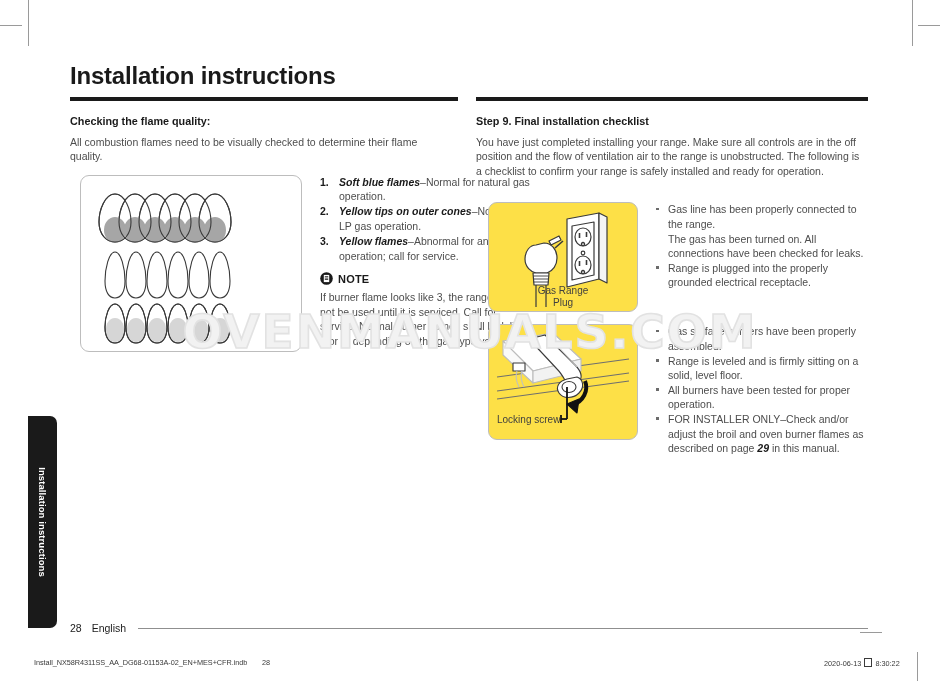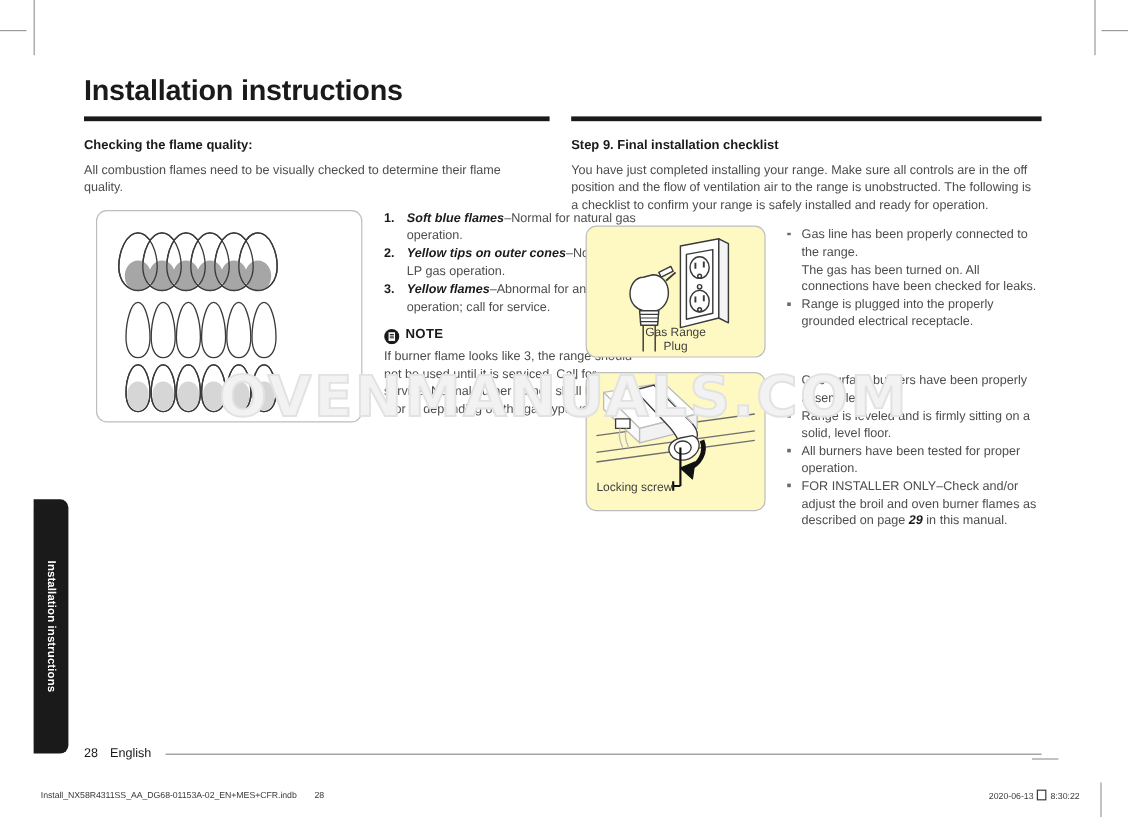--- a/index.html
+++ b/index.html
@@ -132,45 +132,45 @@
     color: #1a1a1a;
   }
   .b {
     font-weight: bold;
     color: #1a1a1a;
     font-style: italic;
   }
 
   .note-head {
     display: flex;
-    align-items: flex-end;
+    align-items: flex-start;
     gap: 5px;
     margin-top: 9px;
     margin-bottom: 3px;
   }
   .note-icon {
     width: 13px;
     height: 13px;
     flex: 0 0 13px;
   }
   .note-label {
     font-weight: bold;
     font-size: 11px;
     color: #1a1a1a;
     letter-spacing: 0.2px;
   }
 
   
-  #right-top-text { margin-bottom: 10px; }
+  #right-top-text { margin-bottom: 24px; }
 
   .fig-box {
     border: 1px solid #bdbdbd;
     border-radius: 9px;
     box-sizing: border-box;
-    background: #fef9c3;
+    background: #fde047;
   }
   #plug-figure {
     position: absolute;
     left: 12px;
     top: 0;
     width: 150px;
     height: 110px;
   }
   #bracket-figure {
     position: absolute;

